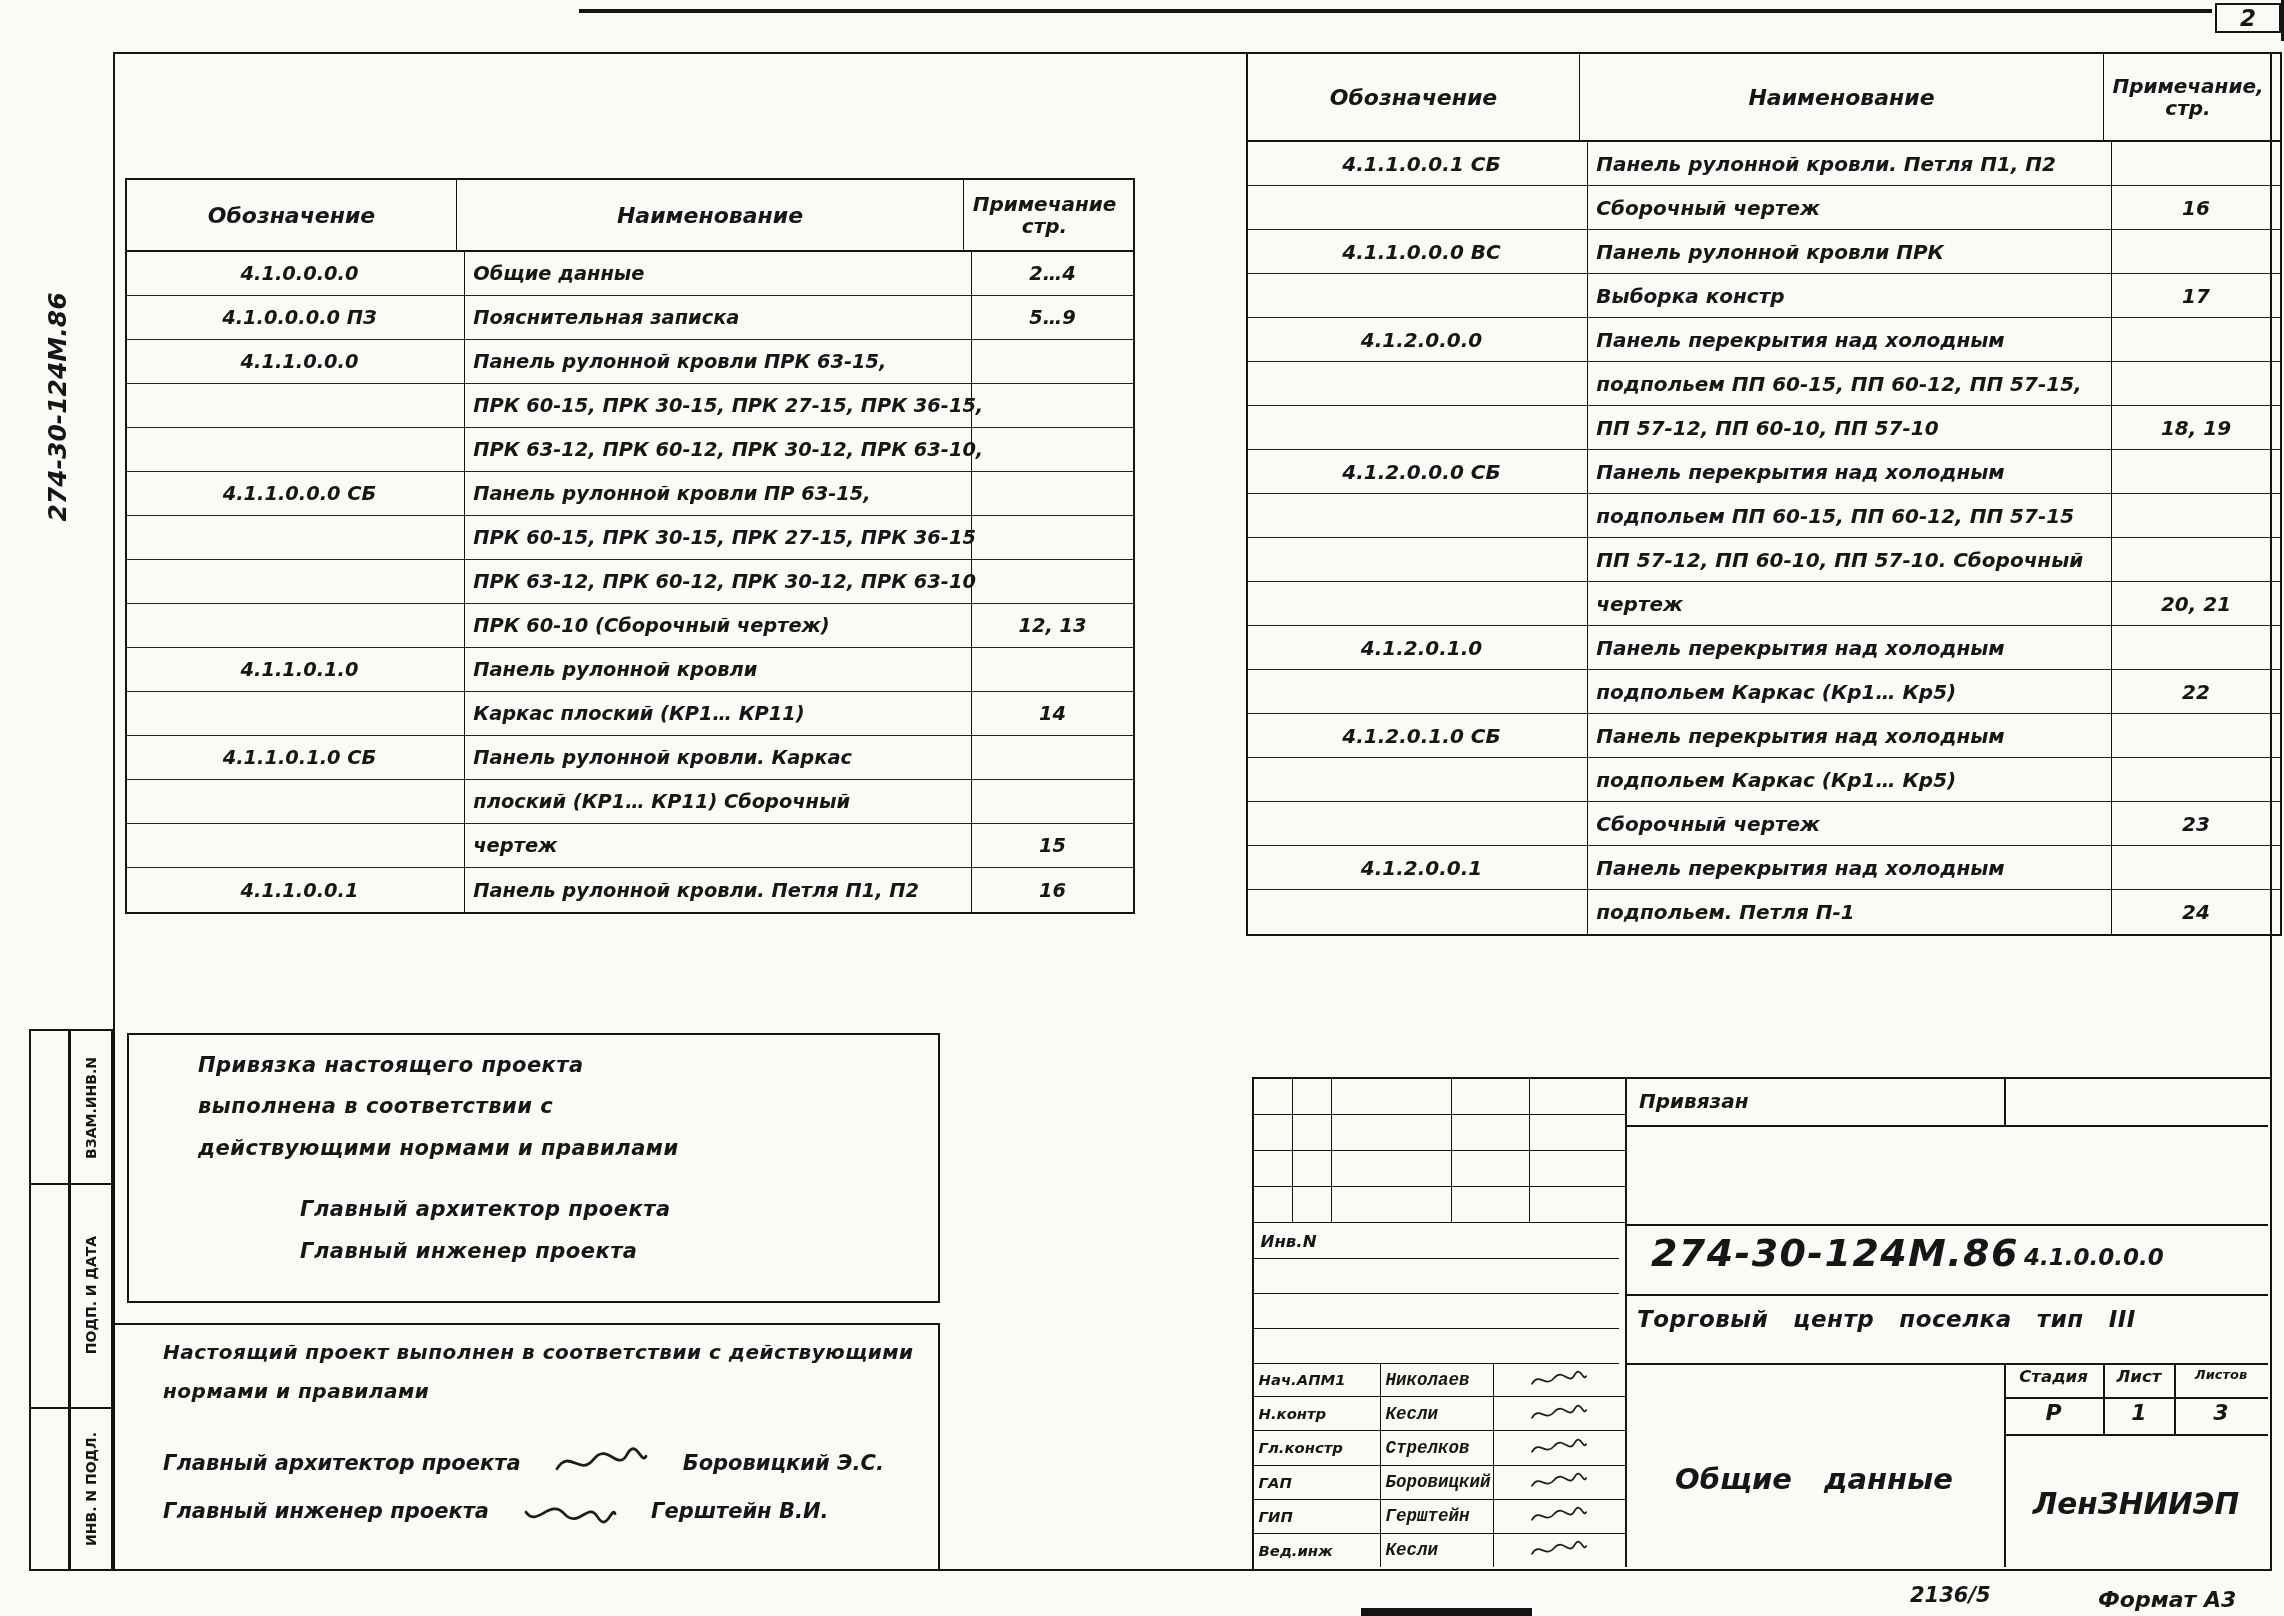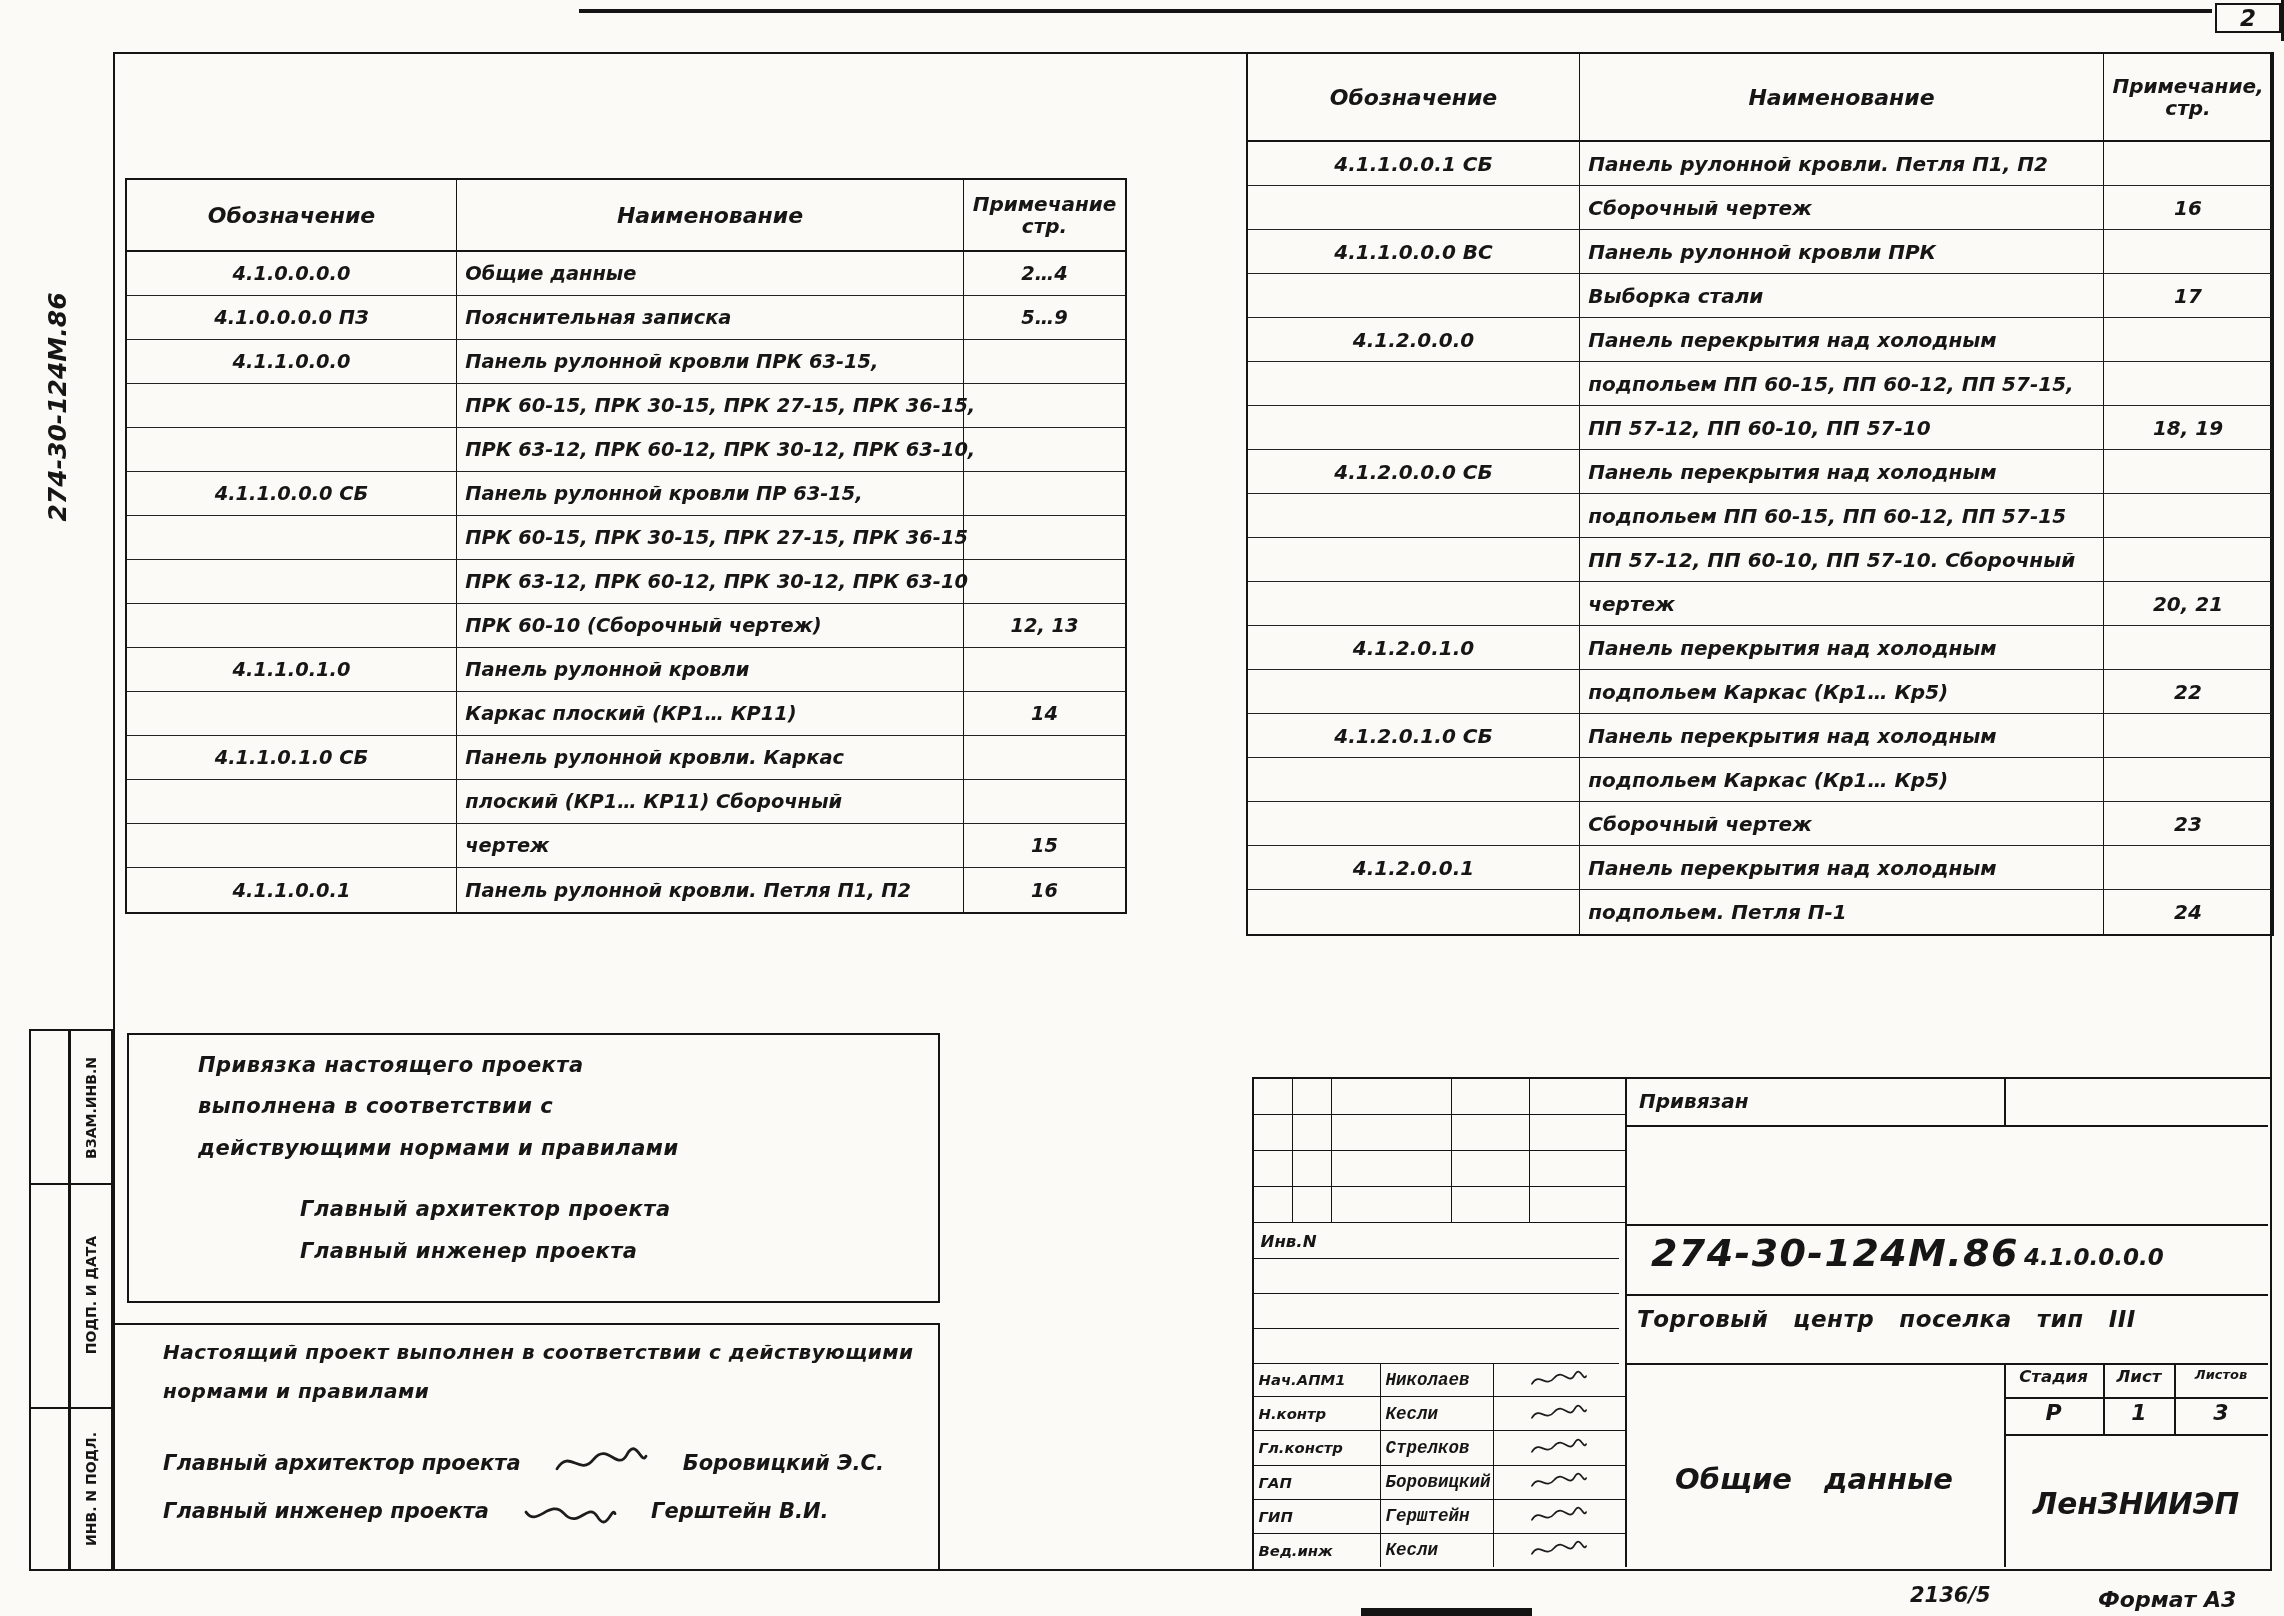--- a/index.html
+++ b/index.html
@@ -7,21 +7,21 @@
   .sheet{position:relative;width:2284px;height:1616px;background:#fbfaf6;
          font-family:"DejaVu Sans",sans-serif;color:#161616;overflow:hidden;}
   .abs{position:absolute;}
   .hand{font-style:italic;font-weight:700;color:#161616;}
   .line{position:absolute;background:#141414;}
   .frame{position:absolute;border:2.8px solid #141414;}
 
   
   .dtable{position:absolute;border:2.3px solid #141414;}
   .thead{display:flex;border-bottom:2.3px solid #141414;}
-  .trow{display:flex;border-bottom:1.4px solid #222;}
+  .trow{display:flex;border-bottom:1.4px solid #222;padding-left:8px;}
   #left-rows .trow:last-child,#right-rows .trow:last-child{border-bottom:none;}
   .cell{border-right:1.8px solid #141414;display:flex;align-items:center;white-space:nowrap;}
   .cp{border-right:none !important;justify-content:center;}
   .cd{justify-content:center;}
   .cn{padding-left:8.3px;}
   .tx{font-size:19.4px;font-style:italic;font-weight:700;}
   .hcell{font-size:22px;font-style:italic;font-weight:700;justify-content:center;}
   .note-h{flex-direction:column;justify-content:center;line-height:1.1;font-size:20px;}
   .lt .cd{width:330px;} .lt .cn{width:507px;} .lt .cp{width:161px;}
   .lt .trow{height:44px;} .lt .thead{height:72px;}
@@ -203,21 +203,21 @@
           <div class="cell cn tx hand">Сборочный чертеж</div>
           <div class="cell cp tx hand">16</div>
         </div>
         <div class="trow">
           <div class="cell cd tx hand">4.1.1.0.0.0 ВС</div>
           <div class="cell cn tx hand">Панель рулонной кровли ПРК</div>
           <div class="cell cp tx hand"></div>
         </div>
         <div class="trow">
           <div class="cell cd tx hand"></div>
-          <div class="cell cn tx hand">Выборка стали</div>
+          <div class="cell cn tx hand">Выборка констр</div>
           <div class="cell cp tx hand">17</div>
         </div>
         <div class="trow">
           <div class="cell cd tx hand">4.1.2.0.0.0</div>
           <div class="cell cn tx hand">Панель перекрытия над холодным</div>
           <div class="cell cp tx hand"></div>
         </div>
         <div class="trow">
           <div class="cell cd tx hand"></div>
           <div class="cell cn tx hand">подпольем ПП 60-15, ПП 60-12, ПП 57-15,</div>

